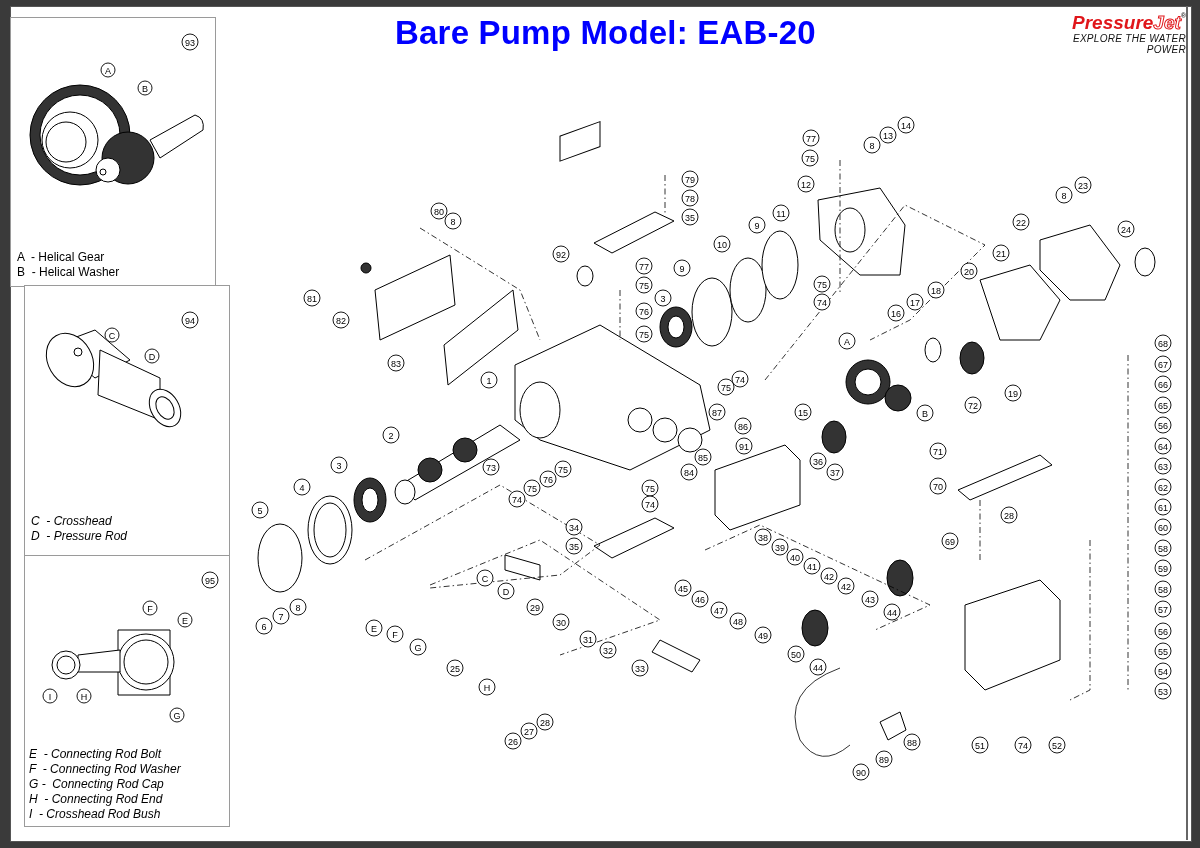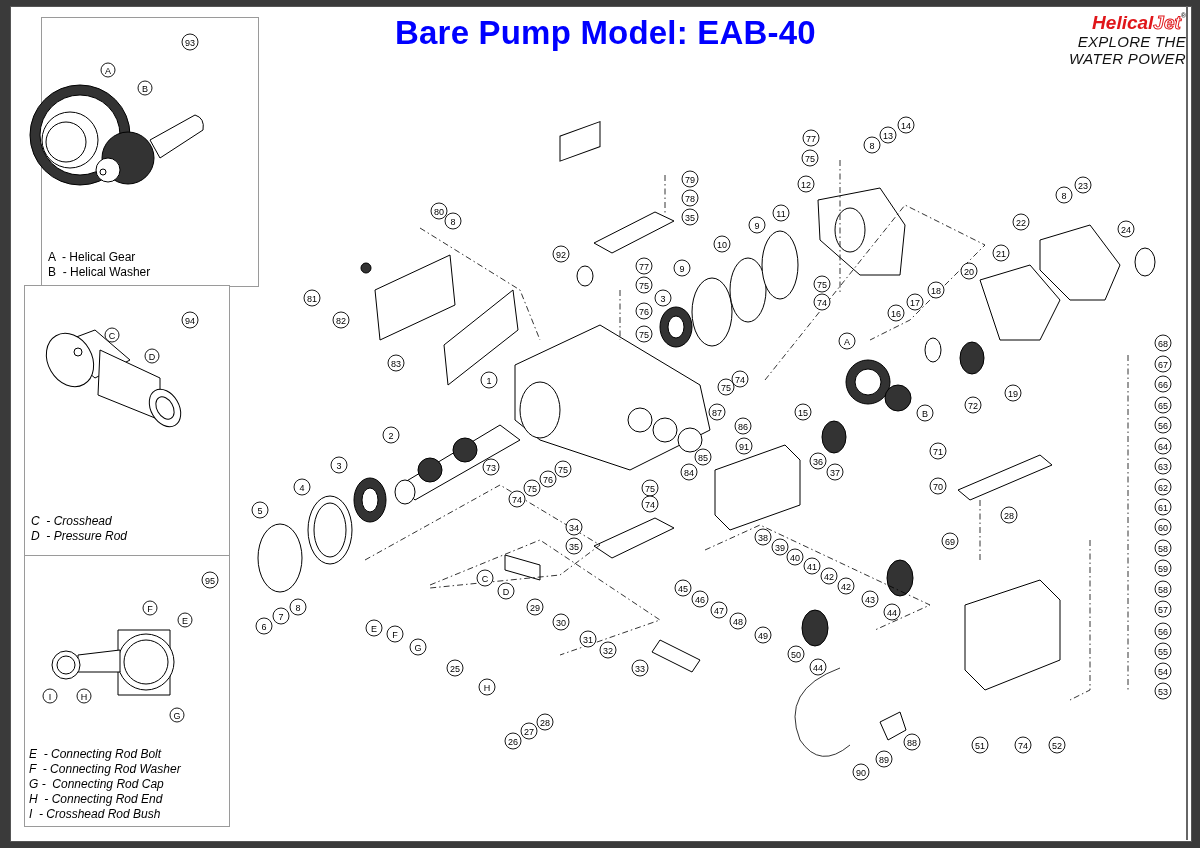--- a/index.html
+++ b/index.html
@@ -5,37 +5,37 @@
   html,body{margin:0;padding:0;background:#3a3a3a;}
   body{width:1200px;height:848px;position:relative;overflow:hidden;font-family:"Liberation Sans",sans-serif;}
   .sheet{position:absolute;left:10px;top:6px;width:1180px;height:834px;background:#fff;border:1px solid #555;}
   .panel{position:absolute;left:14px;width:204px;border:1px solid #9a9a9a;background:#fff;}
   .legend-line{font-size:12px;color:#000;line-height:15px;white-space:pre;}
   .title{position:absolute;left:395px;top:14px;font-size:33px;font-weight:bold;color:#0000ff;letter-spacing:0.2px;}
   .logo{position:absolute;left:1036px;top:12px;width:150px;text-align:right;}
   .logo .brand{font-size:19px;font-weight:bold;font-style:italic;color:#e0161a;}
   .logo .brand .jet{color:#fff;margin-top:40px;-webkit-text-stroke:1px #e0161a;}
   .logo .reg{font-size:7px;vertical-align:top;color:#333;}
-  .logo .tag{font-size:15px;font-style:italic;color:#111;letter-spacing:0.3px;margin-top:-1px;}
+  .logo .tag{font-size:10px;font-style:italic;color:#111;letter-spacing:0.3px;margin-top:-1px;}
   svg text{font-family:"Liberation Sans",sans-serif;}
   .callout circle{fill:#fff;stroke:#000;stroke-width:0.9;}
   .callout text{font-size:9px;fill:#000;text-anchor:middle;dominant-baseline:central;}
   .leader{stroke:#000;stroke-width:0.8;fill:none;}
   .dash{stroke:#000;stroke-width:0.8;fill:none;stroke-dasharray:6,3,1.5,3;}
   .part{stroke:#000;stroke-width:1;fill:#fff;}
   .partd{stroke:#000;stroke-width:1;fill:#333;}
   .right-rule{position:absolute;left:1186px;top:6px;width:2px;height:834px;background:#666;}
 </style>
 </head>
 <body>
 
 <div class="sheet"></div>
 <div class="right-rule"></div>
 
-<div class="panel" style="top:17px;height:268px;left:41px;padding-left:12px;">
+<div class="panel" style="top:17px;height:268px;left:10px;">
   <div style="position:absolute;left:6px;bottom:6px;">
     <div class="legend-line">A  - Helical Gear</div>
     <div class="legend-line">B  - Helical Washer</div>
   </div>
 </div>
 <div class="panel" style="top:285px;height:270px;left:24px;">
   <div style="position:absolute;left:6px;bottom:12px;font-style:italic;">
     <div class="legend-line">C  - Crosshead</div>
     <div class="legend-line">D  - Pressure Rod</div>
   </div>
@@ -43,23 +43,23 @@
 <div class="panel" style="top:555px;height:270px;left:24px;">
   <div style="position:absolute;left:4px;bottom:4px;font-style:italic;">
     <div class="legend-line">E  - Connecting Rod Bolt</div>
     <div class="legend-line">F  - Connecting Rod Washer</div>
     <div class="legend-line">G -  Connecting Rod Cap</div>
     <div class="legend-line">H  - Connecting Rod End</div>
     <div class="legend-line">I  - Crosshead Rod Bush</div>
   </div>
 </div>
 
-<div class="title">Bare Pump Model: EAB-40</div>
+<div class="title">Bare Pump Model: EAB-20</div>
 <div class="logo">
-  <div class="brand"><span>Helical</span><span class="jet">Jet</span><span class="reg">®</span></div>
+  <div class="brand"><span>Pressure</span><span class="jet">Jet</span><span class="reg">®</span></div>
   <div class="tag">EXPLORE THE WATER POWER</div>
 </div>
 
 <svg id="drawing" width="1200" height="848" style="position:absolute;left:0;top:0;">
 
   <g>
     <circle class="partd" cx="80" cy="135" r="50"></circle>
     <circle class="part" cx="80" cy="135" r="40"></circle>
     <circle class="part" cx="70" cy="140" r="28"></circle>
     <circle class="part" cx="66" cy="142" r="20"></circle>

